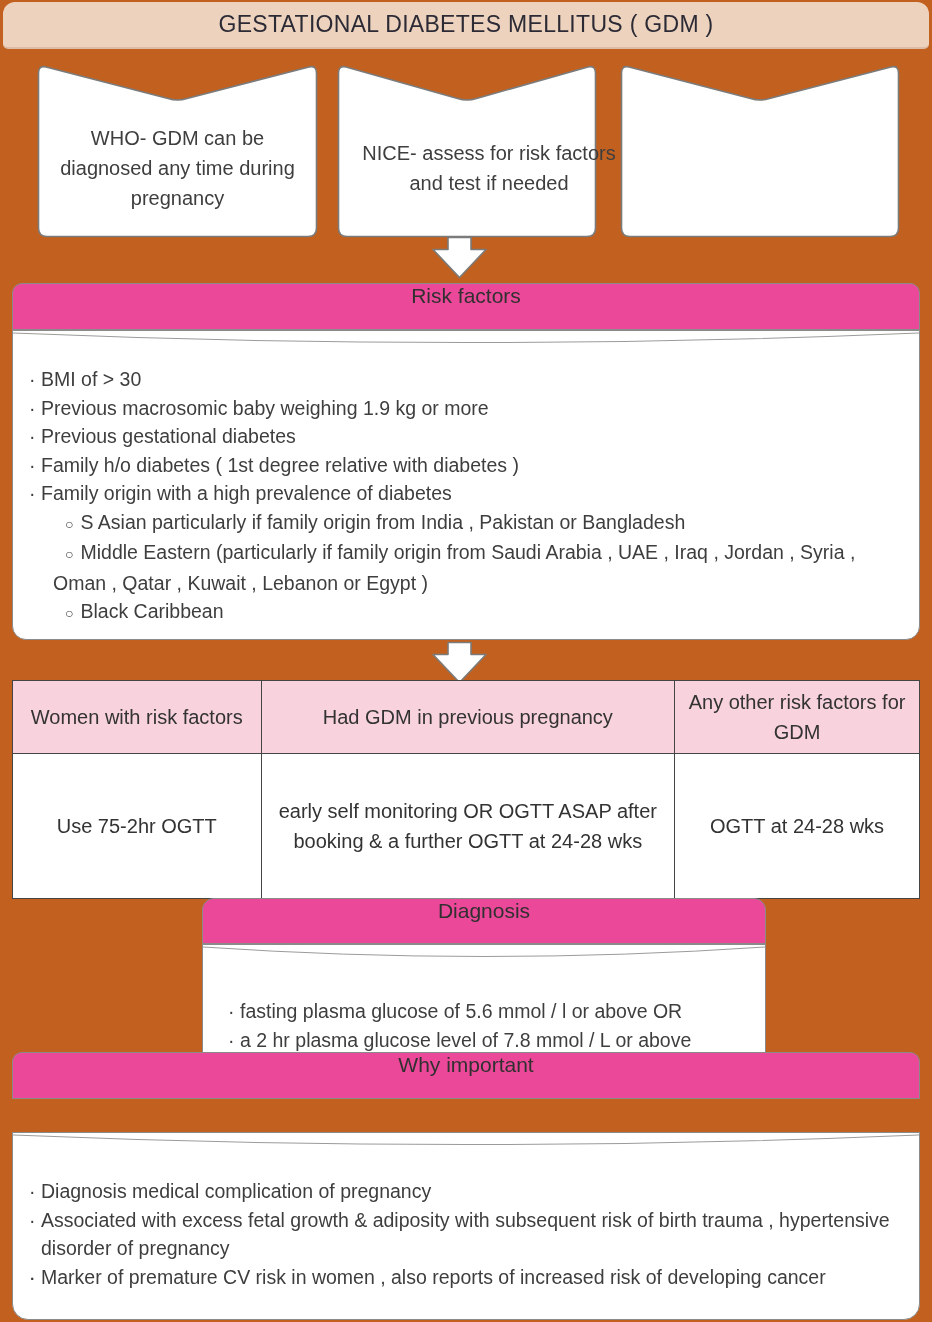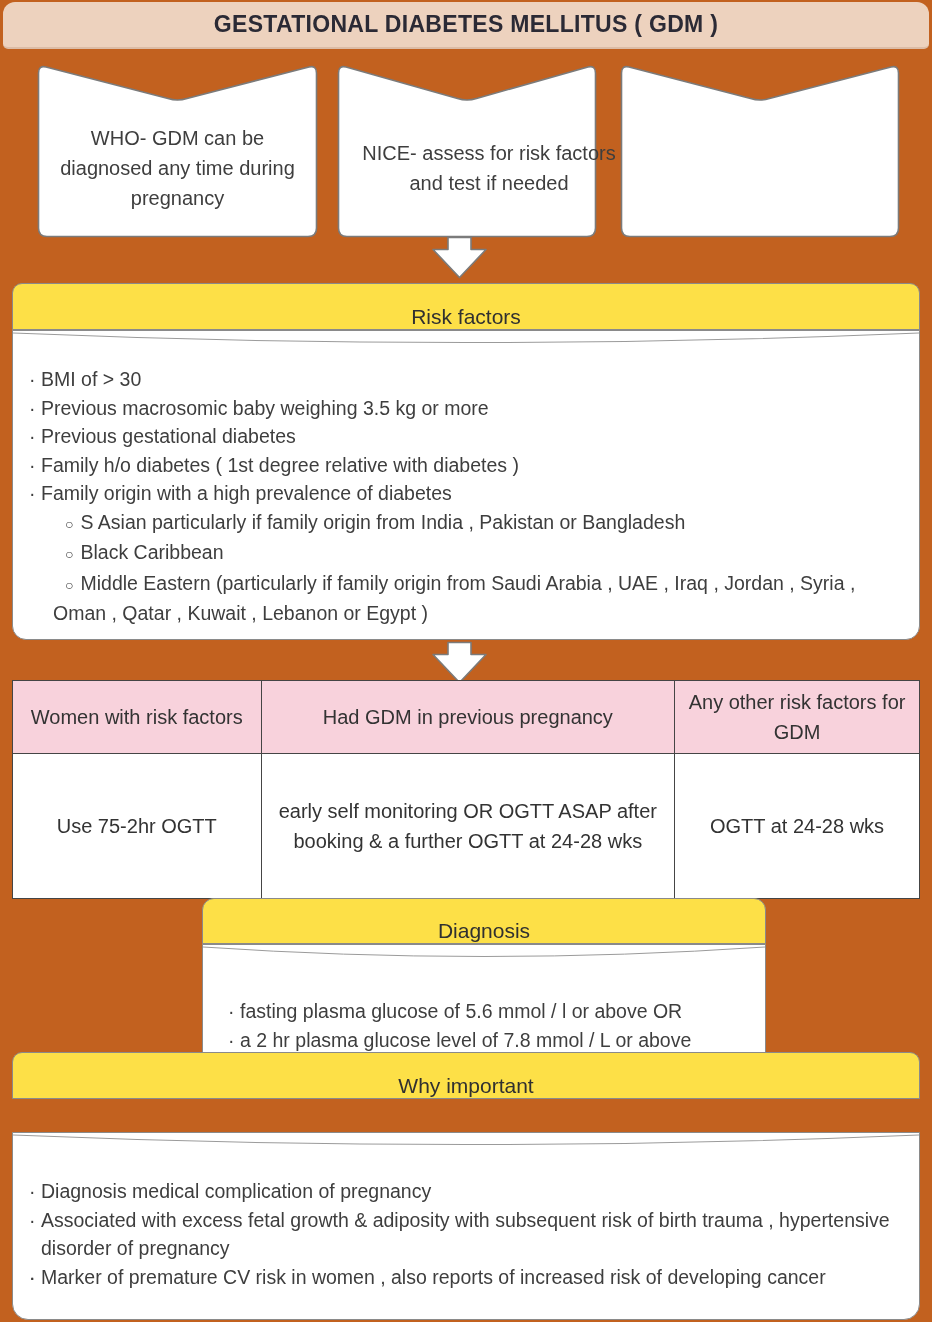--- a/index.html
+++ b/index.html
@@ -9,37 +9,37 @@
     background:#C2611F; overflow:hidden;
   }
   
   .title-bar {
     position:absolute; left:3px; right:3px; top:2px; height:45px;
     background:#EDD2BE; border-radius:12px 12px 5px 5px;
     border-bottom:2px solid #dcbca6;
     display:flex; align-items:center; justify-content:center;
   }
   .title-bar h1 {
-    margin:0; font-size:23px; font-weight:bold; color:#2B2A35;
+    margin:0; font-size:23px; font-weight:normal; color:#2B2A35;
     letter-spacing:0.3px;
   }
   
   .chev { position:absolute; top:63px; height:175px; }
   .chev svg { position:absolute; left:0; top:0; }
   .chev-text {
     position:absolute; left:14px; right:14px; top:40px; bottom:6px;
     display:flex; align-items:center; justify-content:center;
     text-align:center; font-size:20px; line-height:30px; color:#3E3E3E;
   }
   
   .down-arrow { position:absolute; }
   
   .sec-header {
-    position:absolute; background:#fde047; border:1px solid #8a8a8a;
-    display:flex; align-items:flex-end; justify-content:center;
+    position:absolute; background:#ec4899; border:1px solid #8a8a8a;
+    display:flex; align-items:flex-start; justify-content:center;
     font-size:21px; color:#303030; box-sizing:border-box;
   }
   .sec-body {
     position:absolute; background:#ffffff; border:1px solid #8a8a8a;
     box-sizing:border-box; color:#3E3E3E;
   }
   .wave { position:absolute; left:0; top:0; width:100%; height:22px; }
   .rounded-top { border-radius:10px 10px 0 0; }
   
   .li { position:relative; font-size:19.5px; line-height:28.5px; color:#3E3E3E; }
@@ -103,27 +103,27 @@
   </svg>
 
   <div class="sec-header rounded-top" style="left:12px; top:283px; width:908px; height:47px;">
     <span>Risk factors</span>
   </div>
   <div class="sec-body risk-body" style="left:12px; top:330px; width:908px; height:310px; border-radius:0 0 14px 14px;">
     <svg class="wave" viewBox="0 0 100 22" preserveAspectRatio="none">
       <path d="M0,2 Q50,21 100,2" fill="none" stroke="#9b9b9b" stroke-width="1" vector-effect="non-scaling-stroke"></path>
     </svg>
     <div class="li l1"><span class="b1">·</span><span>BMI of &gt; 30</span></div>
-    <div class="li l1"><span class="b1">·</span><span>Previous macrosomic baby weighing 3.5 kg or more</span></div>
+    <div class="li l1"><span class="b1">·</span><span>Previous macrosomic baby weighing 1.9 kg or more</span></div>
     <div class="li l1"><span class="b1">·</span><span>Previous gestational diabetes</span></div>
     <div class="li l1"><span class="b1">·</span><span>Family h/o diabetes ( 1st degree relative with diabetes )</span></div>
     <div class="li l1"><span class="b1">·</span><span>Family origin with a high prevalence of diabetes</span></div>
     <div class="li l2"><span class="b2">○</span><span>S Asian particularly if family origin from India , Pakistan or Bangladesh</span></div>
+    <div class="li l2"><span class="b2">○</span><span>Middle Eastern (particularly if family origin from Saudi Arabia , UAE , Iraq , Jordan , Syria , Oman , Qatar , Kuwait , Lebanon or Egypt )</span></div>
     <div class="li l2"><span class="b2">○</span><span>Black Caribbean</span></div>
-    <div class="li l2"><span class="b2">○</span><span>Middle Eastern (particularly if family origin from Saudi Arabia , UAE , Iraq , Jordan , Syria , Oman , Qatar , Kuwait , Lebanon or Egypt )</span></div>
   </div>
 
   <svg class="down-arrow" style="left:431px; top:641px;" width="58" height="44">
     <path d="M17,1.5 L40,1.5 L40,13.5 L55,13.5 L28.5,41.5 L2,13.5 L17,13.5 Z" fill="#ffffff" stroke="#7b7b7b" stroke-width="1.6" stroke-linejoin="round"></path>
   </svg>
 
   <table class="screen-table">
     <colgroup>
         <col style="width:27.4%">
         <col style="width:45.6%">

